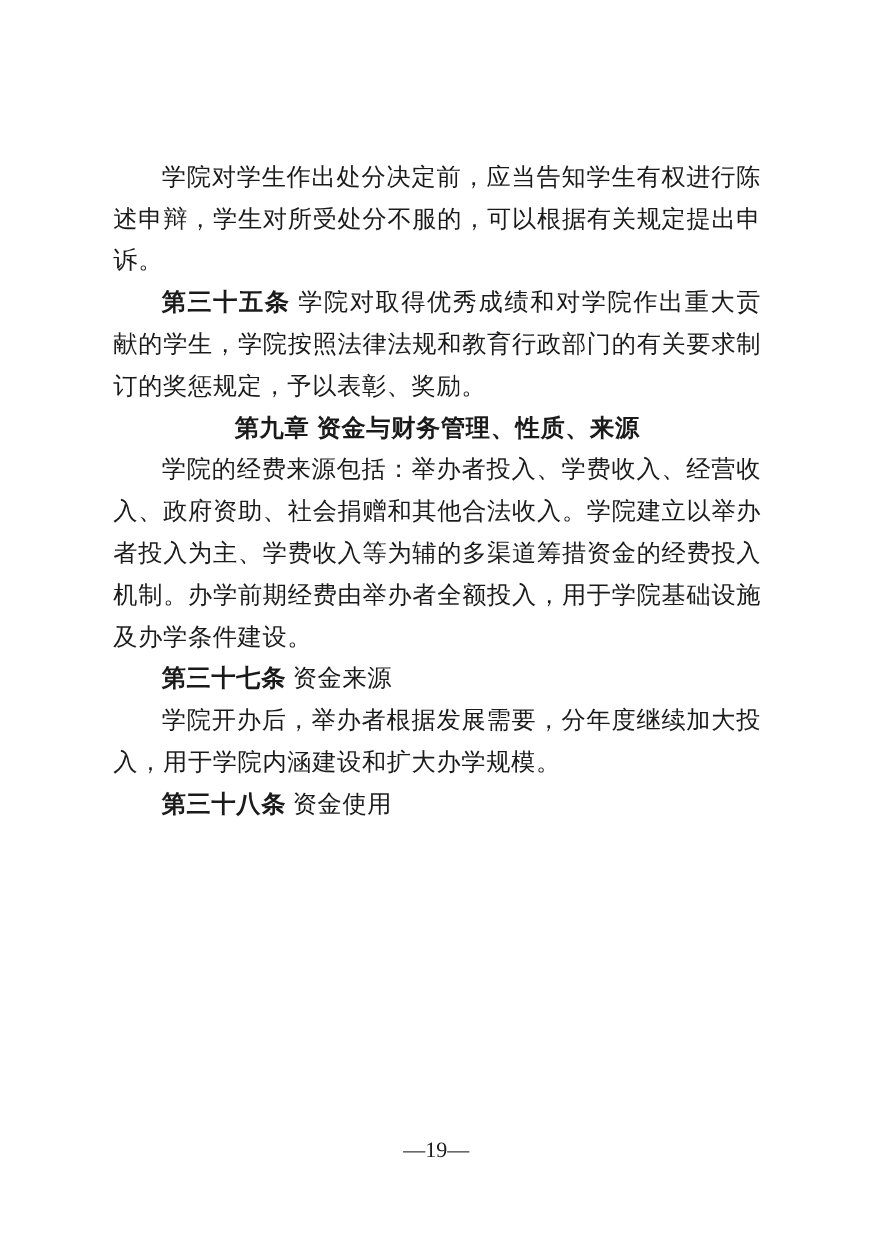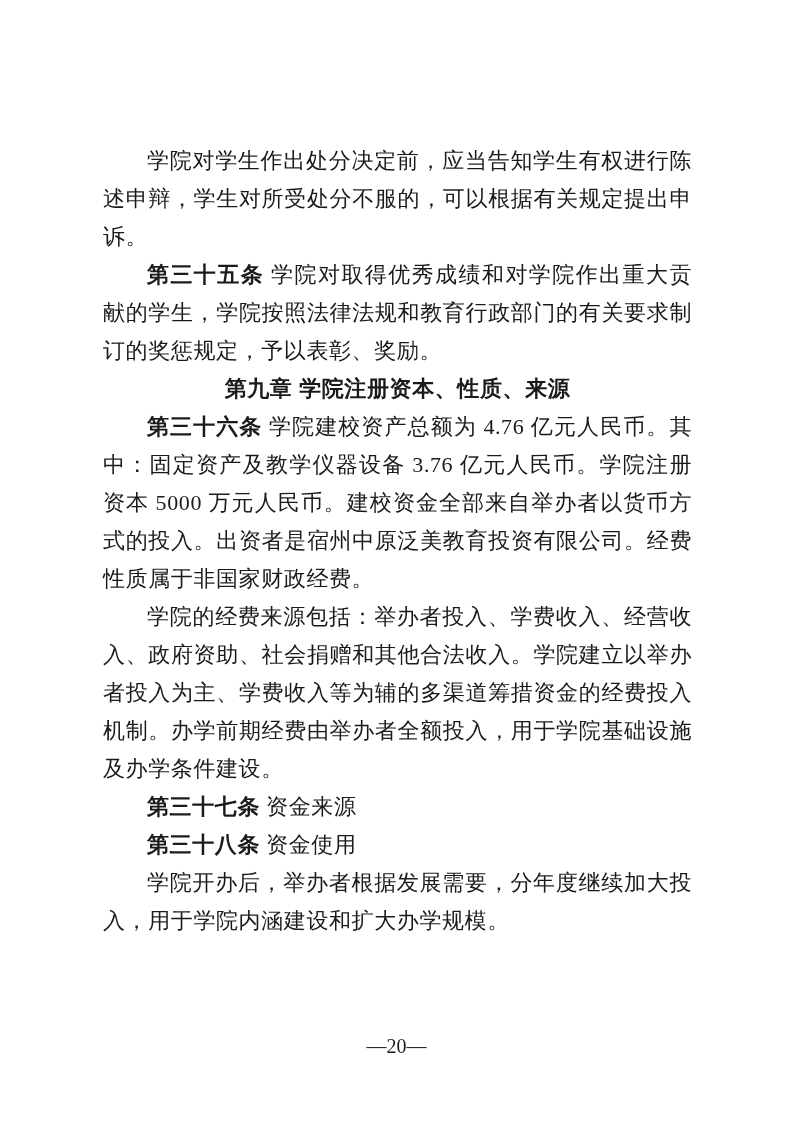--- a/index.html
+++ b/index.html
@@ -55,21 +55,20 @@
     color: #1a1a1a;
   }
 </style>
 </head>
 <body>
 
 <div class="page">
   <div class="content">
       <div class="para">学院对学生作出处分决定前，应当告知学生有权进行陈述申辩，学生对所受处分不服的，可以根据有关规定提出申诉。</div>
       <div class="para"><span class="article-label">第三十五条</span> 学院对取得优秀成绩和对学院作出重大贡献的学生，学院按照法律法规和教育行政部门的有关要求制订的奖惩规定，予以表彰、奖励。</div>
-      <div class="chapter-heading">第九章 学院注册资本、性质、来源</div>
-      <div class="para"><span class="article-label">第三十六条</span> 学院建校资产总额为 4.76 亿元人民币。其中：固定资产及教学仪器设备 3.76 亿元人民币。学院注册资本 5000 万元人民币。建校资金全部来自举办者以货币方式的投入。出资者是宿州中原泛美教育投资有限公司。经费性质属于非国家财政经费。</div>
+      <div class="chapter-heading">第九章 资金与财务管理、性质、来源</div>
       <div class="para">学院的经费来源包括：举办者投入、学费收入、经营收入、政府资助、社会捐赠和其他合法收入。学院建立以举办者投入为主、学费收入等为辅的多渠道筹措资金的经费投入机制。办学前期经费由举办者全额投入，用于学院基础设施及办学条件建设。</div>
       <div class="para"><span class="article-label">第三十七条</span> 资金来源</div>
+      <div class="para">学院开办后，举办者根据发展需要，分年度继续加大投入，用于学院内涵建设和扩大办学规模。</div>
       <div class="para"><span class="article-label">第三十八条</span> 资金使用</div>
-      <div class="para">学院开办后，举办者根据发展需要，分年度继续加大投入，用于学院内涵建设和扩大办学规模。</div>
     </div>
-  <div class="page-number">—20—</div>
+  <div class="page-number">—19—</div>
 </div>
 
 </body></html>

